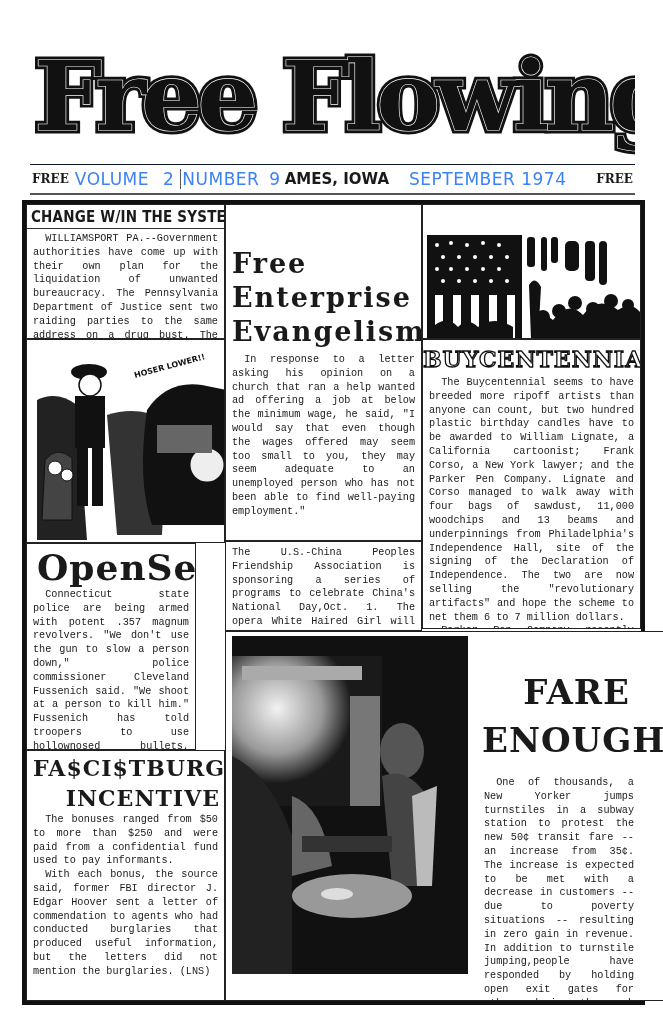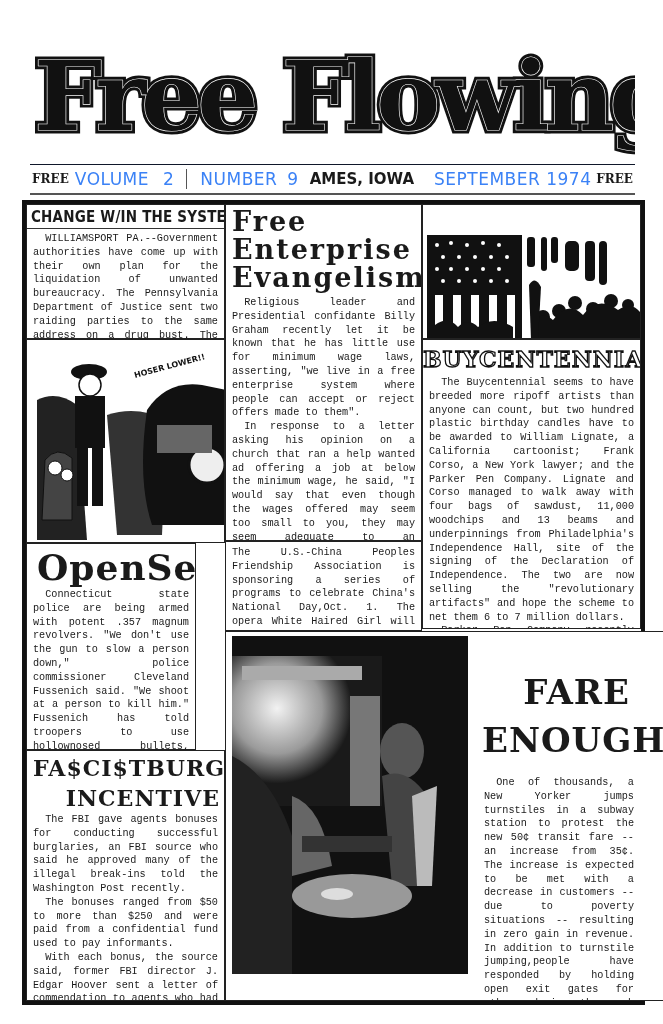--- a/index.html
+++ b/index.html
@@ -11,21 +11,21 @@
   .dateline { position:absolute; left:30px; top:164px; width:605px; height:28px; border-top:1px solid #0f172a; border-bottom:2px solid #555; display:flex; align-items:center; }
   .dateline span { white-space:nowrap; }
   .dl-free { font-family:"DejaVu Serif", serif; font-weight:bold; font-size:12px; }
   .dl-thin { font-family:"DejaVu Sans", sans-serif; font-size:17px; font-weight:normal; letter-spacing:0.5px; color:#3b82f6; }
   .dl-bold { font-family:"DejaVu Sans", sans-serif; font-weight:bold; font-size:15px; }
   .page-frame { position:absolute; left:22px; top:200px; width:623px; height:805px; border:4px solid #111; box-sizing:border-box; }
   .box { position:absolute; border:1px solid #222; box-sizing:border-box; overflow:hidden; background:#fff; }
   .txt { font-size:10.2px; line-height:13.8px; text-align:justify; padding:0 6px; }
   .txt p { margin:0; text-indent:1.2em; }
   .hd-change { font-family:"DejaVu Sans Condensed", "DejaVu Sans", sans-serif; font-weight:bold; font-size:15px; letter-spacing:0.2px; padding:3px 4px 2px; border-bottom:1px solid #333; white-space:nowrap; }
-  .hd-fee { font-family:"DejaVu Serif", serif; font-weight:bold; font-size:27px; letter-spacing:2px; line-height:28px; padding:3px 4px 4px 6px; }
+  .hd-fee { font-family:"DejaVu Serif", serif; font-weight:bold; font-size:27px; letter-spacing:2px; line-height:34px; padding:3px 4px 4px 6px;margin-top:39px; }
   .hd-fee .l2 { display:block; text-align:center; }
   .hd-open { font-family:"DejaVu Serif", serif; font-weight:bold; font-size:36px; display:flex; justify-content:space-between; padding:2px 8px 0 10px; letter-spacing:1px; }
   .hd-fascist { font-family:"DejaVu Serif", serif; font-weight:bold; line-height:30px; padding:2px 4px 0 6px; }
   .hd-fascist .r1 { display:flex; justify-content:flex-start; font-size:22px; letter-spacing:1px; }
   .hd-fascist .r2 { text-align:right; font-size:22px; letter-spacing:1px; }
   .hd-buy { font-family:"DejaVu Serif", serif; font-weight:bold; font-size:22px; text-align:center; letter-spacing:1px; color:#fff; -webkit-text-stroke:1.3px #111; padding:6px 0 4px; }
   .hd-fare { font-family:"DejaVu Serif", serif; font-weight:bold; font-size:34px; text-align:right; line-height:40px; padding-right:8px; letter-spacing:1px; }
   .photo { position:absolute; background:#111; overflow:hidden; }
 </style>
 </head>
@@ -35,23 +35,23 @@
   <svg viewBox="0 0 605 140">
     <text x="4" y="112" class="mast-outline">Free Flowing</text>
     <text x="4" y="112" class="mast-title">Free Flowing</text>
   </svg>
 </div>
 
 <div class="dateline">
   <span class="dl-free" style="margin-left:2px;">FREE</span>
   <span class="dl-thin" style="margin-left:6px;">VOLUME</span>
   <span class="dl-thin" style="margin-left:14px;">2</span>
-  <span class="dl-thin" style="margin-left:12px;border-left:1px solid #555;padding-left:13px;">NUMBER</span>
+  <span class="dl-thin" style="margin-left:6px;border-left:1px solid #555;padding-left:1px;">NUMBER</span>
   <span class="dl-thin" style="margin-left:10px;">9</span>
-  <span class="dl-bold" style="margin-left:11px;">AMES, IOWA</span>
+  <span class="dl-bold" style="margin-left:4px;">AMES, IOWA</span>
   <span class="dl-thin" style="margin-left:20px;">SEPTEMBER 1974</span>
   <span class="dl-free" style="margin-left:auto;margin-right:2px;">FREE</span>
 </div>
 
 <div class="page-frame"></div>
 
 <div class="box" style="left:26px;top:204px;width:199px;height:135px;">
   <div class="hd-change">CHANGE W/IN THE SYSTEM</div>
   <div class="txt" style="margin-top:3px;">
     <p>WILLIAMSPORT PA.--Government authorities have come up with their own plan for the liquidation of unwanted bureaucracy. The Pennsylvania Department of Justice sent two raiding parties to the same address on a drug bust. The result was all too predictable. The kill-crazy government narcotics agents in the two raiding parties opened fire on each other. The full benefits of this plan were aborted when poor marksmanship resulted in only superficial wounds for two officers.</p>
@@ -77,21 +77,20 @@
     <text x="108" y="38" font-family="DejaVu Sans, sans-serif" font-size="8" font-weight="bold" fill="#111" transform="rotate(-15 108 38)">HOSER LOWER!!</text>
   </svg>
 </div>
 
 <div class="box" style="left:225px;top:204px;width:197px;height:337px;">
   <div class="hd-fee">
     <span>Free Enterprise</span>
     <span class="l2">Evangelism</span>
   </div>
   <div class="txt">
-    <p>Religious leader and Presidential confidante Billy Graham recently let it be known that he has little use for minimum wage laws, asserting, "we live in a free enterprise system where people can accept or reject offers made to them".</p>
     <p>In response to a letter asking his opinion on a church that ran a help wanted ad offering a job at below the minimum wage, he said, "I would say that even though the wages offered may seem too small to you, they may seem adequate to an unemployed person who has not been able to find well-paying employment."</p>
 
   </div>
 </div>
 
 <div class="box" style="left:422px;top:204px;width:219px;height:135px;">
   <svg width="219" height="135" viewBox="0 0 219 135">
     <rect width="219" height="135" fill="#fff"></rect>
     <rect x="4" y="30" width="95" height="105" fill="#111"></rect>
     <g fill="#fff">
@@ -171,21 +170,20 @@
 
 <div class="box" style="left:26px;top:750px;width:199px;height:251px;">
   <div class="hd-fascist">
     <div class="r1">
       <span>FA$CI$T</span>
       <span>BURGLARY</span>
     </div>
     <div class="r2">INCENTIVE</div>
   </div>
   <div class="txt">
-    <p>The FBI gave agents bonuses for conducting successful burglaries, an FBI source who said he approved many of the illegal break-ins told the Washington Post recently.</p>
     <p>The bonuses ranged from $50 to more than $250 and were paid from a confidential fund used to pay informants.</p>
     <p>With each bonus, the source said, former FBI director J. Edgar Hoover sent a letter of commendation to agents who had conducted burglaries that produced useful information, but the letters did not mention the burglaries. (LNS)</p>
   </div>
 </div>
 
 <div class="box" style="left:225px;top:631px;width:476px;height:370px;">
   <div class="photo" style="left:6px;top:4px;width:236px;height:338px;">
     <svg width="236" height="338" viewBox="0 0 236 338">
       <defs>
         <radialGradient id="lite" cx="0.3" cy="0.35" r="0.5">

